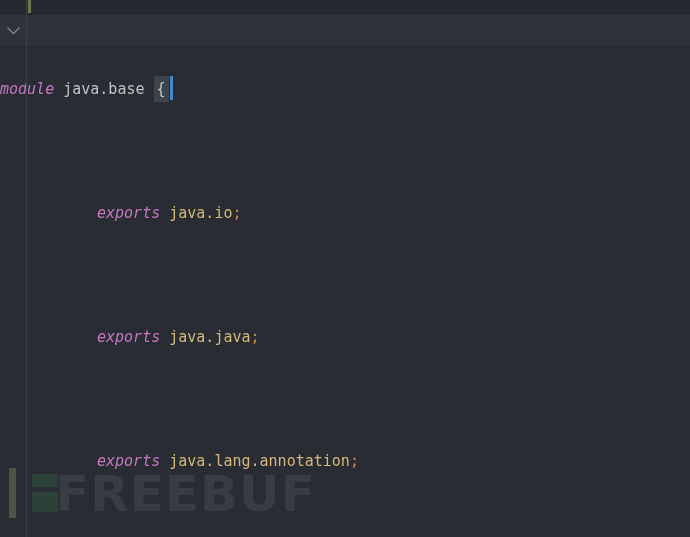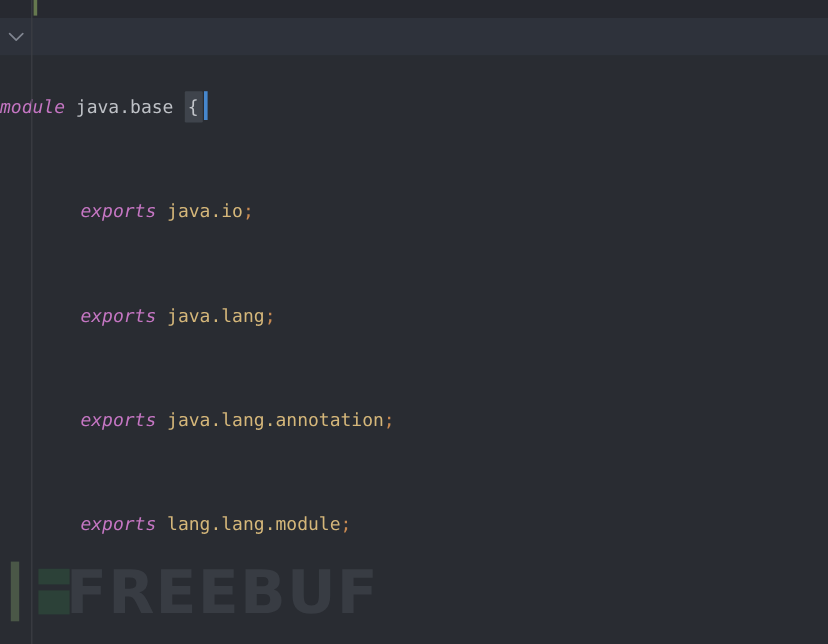--- a/index.html
+++ b/index.html
@@ -24,21 +24,21 @@
                font-weight:bold; font-size:50px; line-height:54px;
                color:#383c43; letter-spacing:1px; }
 
   .gutter-sep { position:absolute; top:0; bottom:0; left:26px; width:1px; background:#3c3f45; z-index:4; }
   .vcs-tick   { position:absolute; top:0; left:28px; width:3px; height:13px; background:#66794f; z-index:5; }
   .fold       { position:absolute; left:6px; top:26px; width:15px; height:10px; z-index:5; cursor:pointer; }
 
   .code { position:absolute; top:17px; left:0; right:0; z-index:3;
           font-size:15px; line-height:29px; white-space:pre; }
   .row  { height:29px; }
-  .row.ind { padding-left:67px; }
+  .row.ind { padding-left:97px;margin-top:37px; }
 
   .kw    { color:#c576c3; font-style:italic; }
   .pkg   { color:#d5b77a; }
   .plain { color:#bec1c6; }
   .semi  { color:#c88a52; }
   .brace { color:#c3c6cb; background:#3f444c; padding:4px 3px; border-radius:1px; }
   .caret { display:inline-block; width:3px; height:24px; background:#4687cd;
            vertical-align:-6px; margin-left:1px; }
 </style>
 </head>
@@ -59,21 +59,21 @@
   <div class="gutter-sep"></div>
   <div class="vcs-tick"></div>
 
   <svg class="fold" viewBox="0 0 15 10">
     <polyline points="2,2 7.5,7.5 13,2" fill="none" stroke="#808590" stroke-width="1.4" stroke-linecap="round" stroke-linejoin="round"></polyline>
   </svg>
 
   <div class="code">
     <div class="row"><span class="kw">module</span> <span class="plain">java.base</span> <span class="brace">{</span><span class="caret"></span></div>
     <div class="row ind"><span class="kw">exports</span> <span class="pkg">java.io</span><span class="semi">;</span></div>
-    <div class="row ind"><span class="kw">exports</span> <span class="pkg">java.lang</span><span class="semi">;</span></div>
+    <div class="row ind"><span class="kw">exports</span> <span class="pkg">java.java</span><span class="semi">;</span></div>
     <div class="row ind"><span class="kw">exports</span> <span class="pkg">java.lang.annotation</span><span class="semi">;</span></div>
     <div class="row ind"><span class="kw">exports</span> <span class="pkg">lang.lang.module</span><span class="semi">;</span></div>
     
     
     
     
     
     
     
     

